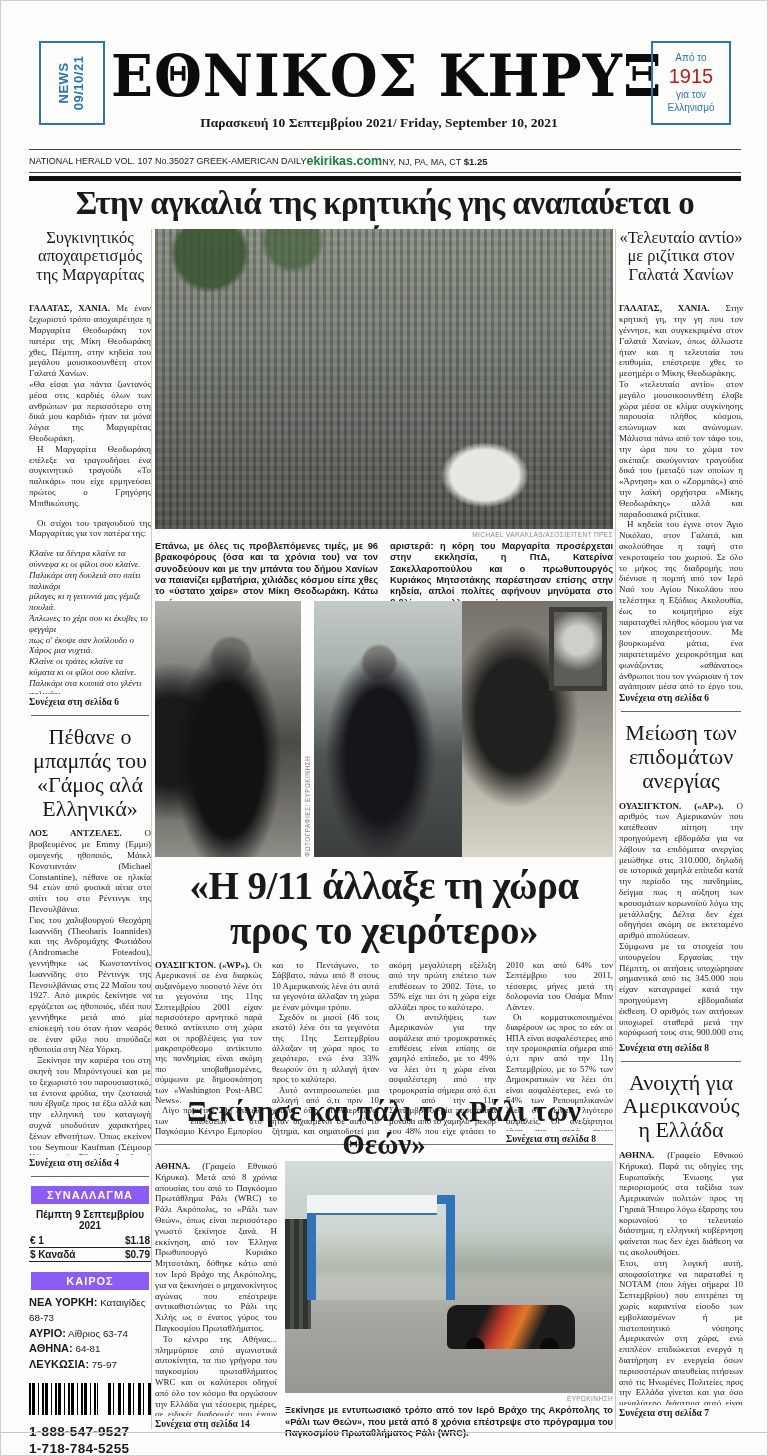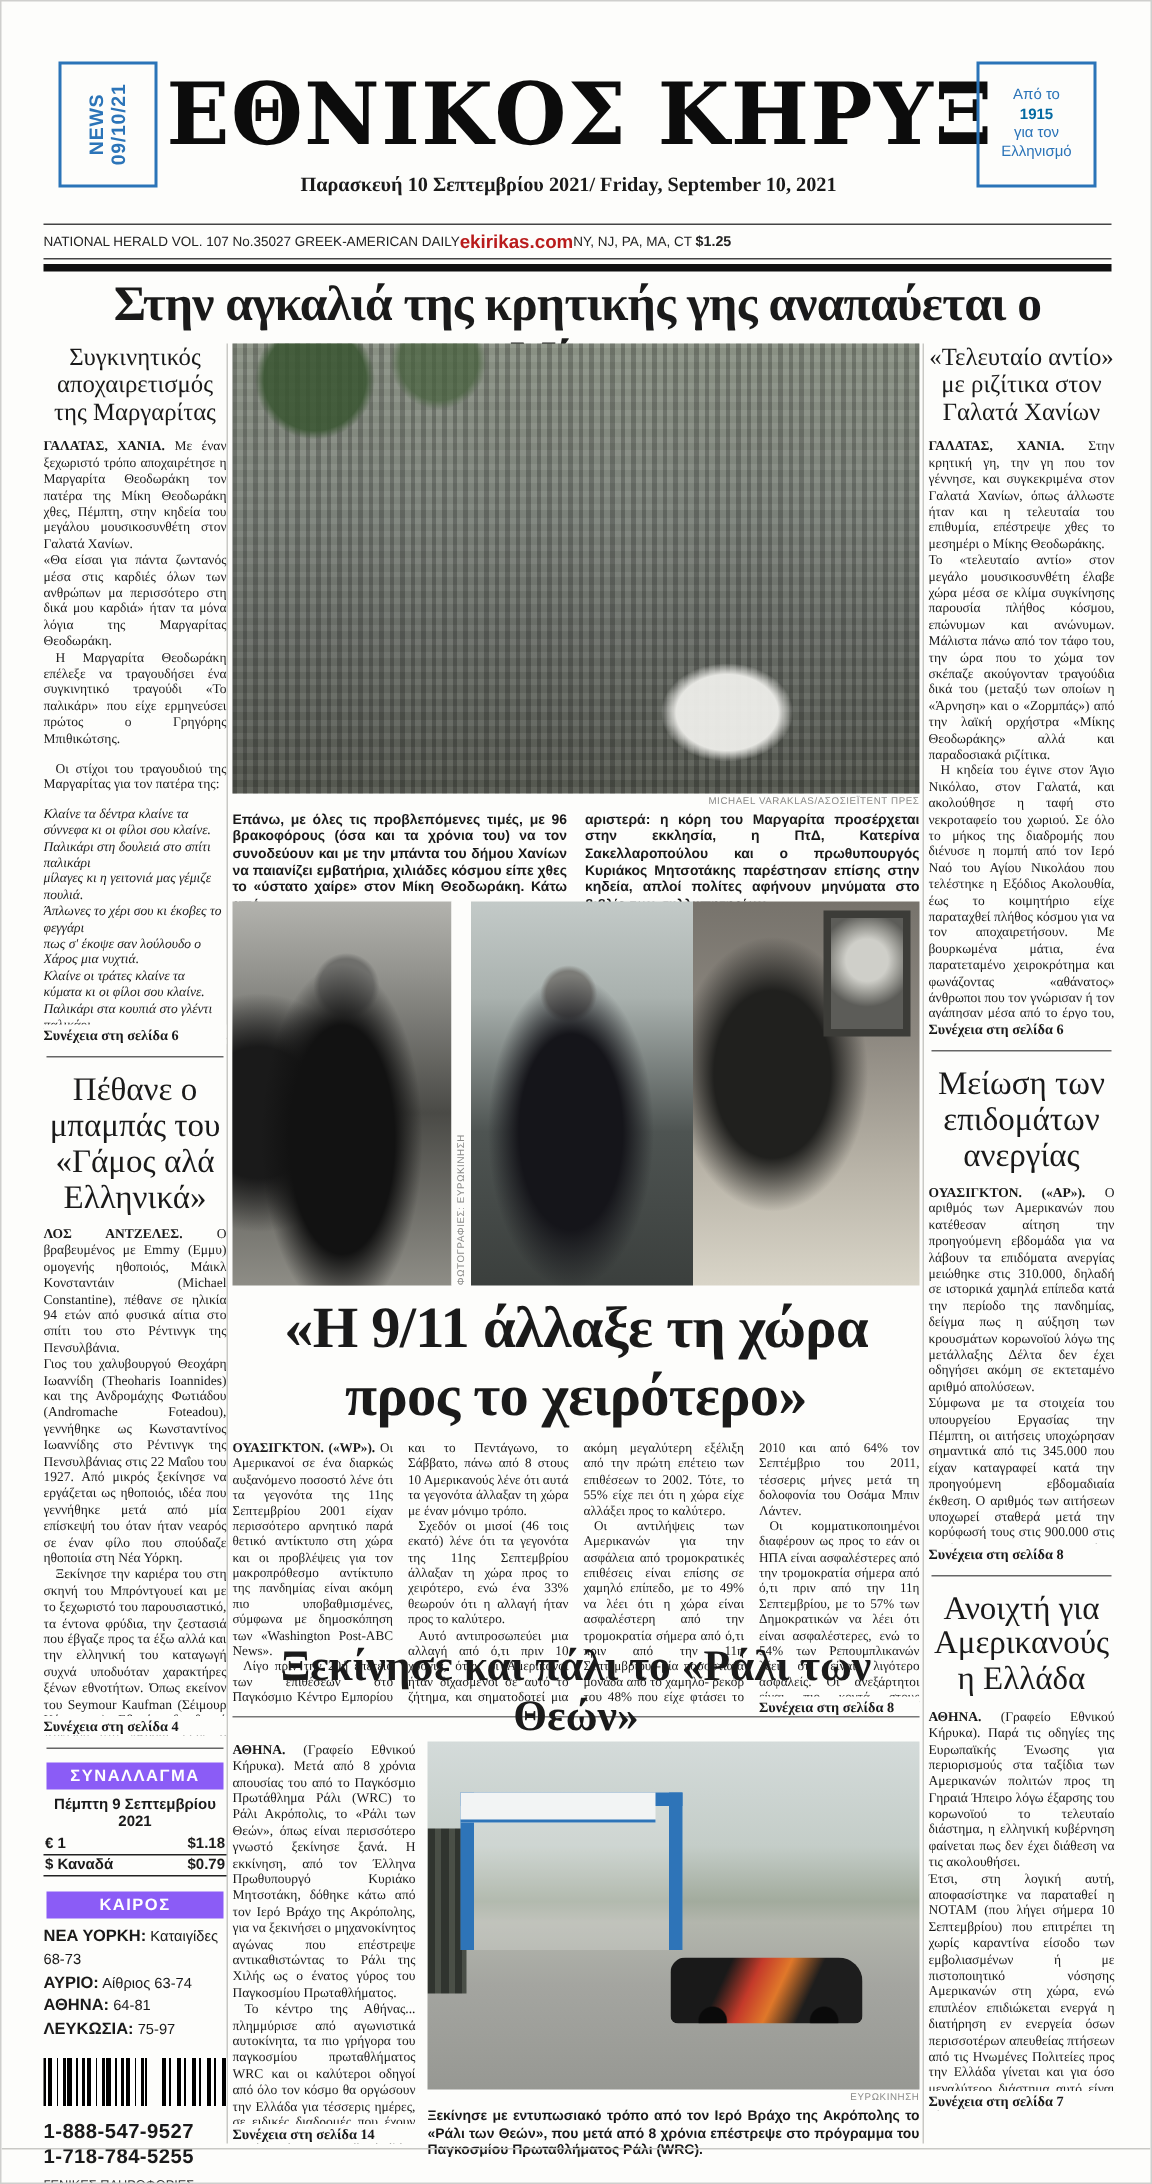--- a/index.html
+++ b/index.html
@@ -12,33 +12,33 @@
   .news-box .rot{transform:rotate(-90deg);color:#2b74b8;font-family:"Liberation Sans",sans-serif;
             font-weight:bold;font-size:13px;line-height:1.15;text-align:center;letter-spacing:.5px;white-space:nowrap;}
   .mast-title{position:absolute;left:110px;right:120px;top:42px;text-align:center;
             font-family:"DejaVu Serif",serif;font-weight:900;font-size:55px;letter-spacing:1px;
             transform:scaleY(1.04);color:#0c0c0c;white-space:nowrap;}
   .mast-date{position:absolute;left:110px;right:120px;top:114px;text-align:center;
             font-weight:bold;font-size:13.5px;}
   .since-box{position:absolute;right:36px;top:40px;width:76px;height:80px;border:2px solid #2b74b8;
             display:flex;flex-direction:column;align-items:center;justify-content:center;
             color:#2b74b8;font-family:"Liberation Sans",sans-serif;font-size:10px;line-height:1.25;}
-  .since-box .yr{color:#0369a1;font-weight:bold;font-size:10px;}
+  .since-box .yr{color:#b91c1c;font-weight:normal;font-size:20px;}
   .infobar{position:absolute;left:28px;right:26px;top:148px;height:22px;border-top:1px solid #444;
             border-bottom:1px solid #444;display:flex;align-items:center;justify-content:flex-start;
             font-family:"Liberation Sans",sans-serif;font-size:9px;color:#222;}
-  .infobar .site{font-weight:bold;color:#b91c1c;font-size:12.5px;}
+  .infobar .site{font-weight:bold;color:#15803d;font-size:12.5px;}
   .infobar b{font-size:9.5px;}
   .thickbar{position:absolute;left:28px;right:26px;top:175px;height:5px;background:#101010;}
   .lead-headline{position:absolute;left:28px;right:26px;top:184px;text-align:center;
             font-weight:bold;font-size:33px;letter-spacing:-.5px;}
   
   .vsep{position:absolute;top:228px;bottom:26px;width:1px;background:#c9c9c5;}
   
-  .kicker{font-size:16.5px;line-height:1.12;text-align:center;margin-bottom:8px;}
+  .kicker{font-size:16.5px;line-height:1.12;text-align:center;margin-bottom:19px;}
   .art-head{font-size:22px;line-height:1.08;text-align:center;margin-bottom:8px;}
   .body p{margin:0;font-size:9px;line-height:1.2;text-align:justify;text-indent:8px;}
   .body p.first,.body p:first-child{text-indent:0;}
   .body .dl{font-weight:bold;}
   .poem-intro{margin-top:9px !important;}
   .poem p{font-style:italic;text-indent:0 !important;text-align:left;}
   .poem{margin-top:9px;}
   .article{position:relative;overflow:hidden;}
   .continued{position:absolute;left:0;right:0;bottom:0;background:#fdfdfb;font-weight:bold;
             font-size:9.5px;padding-top:3px;}

